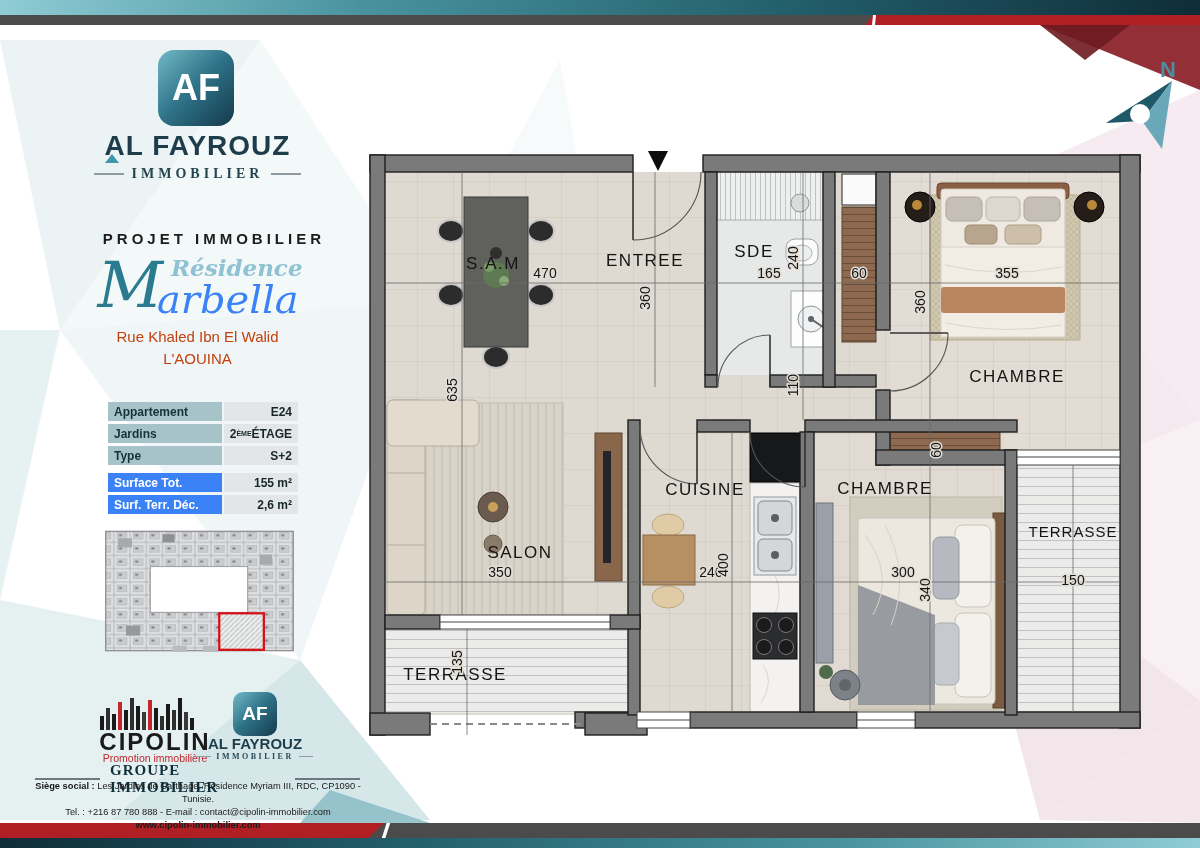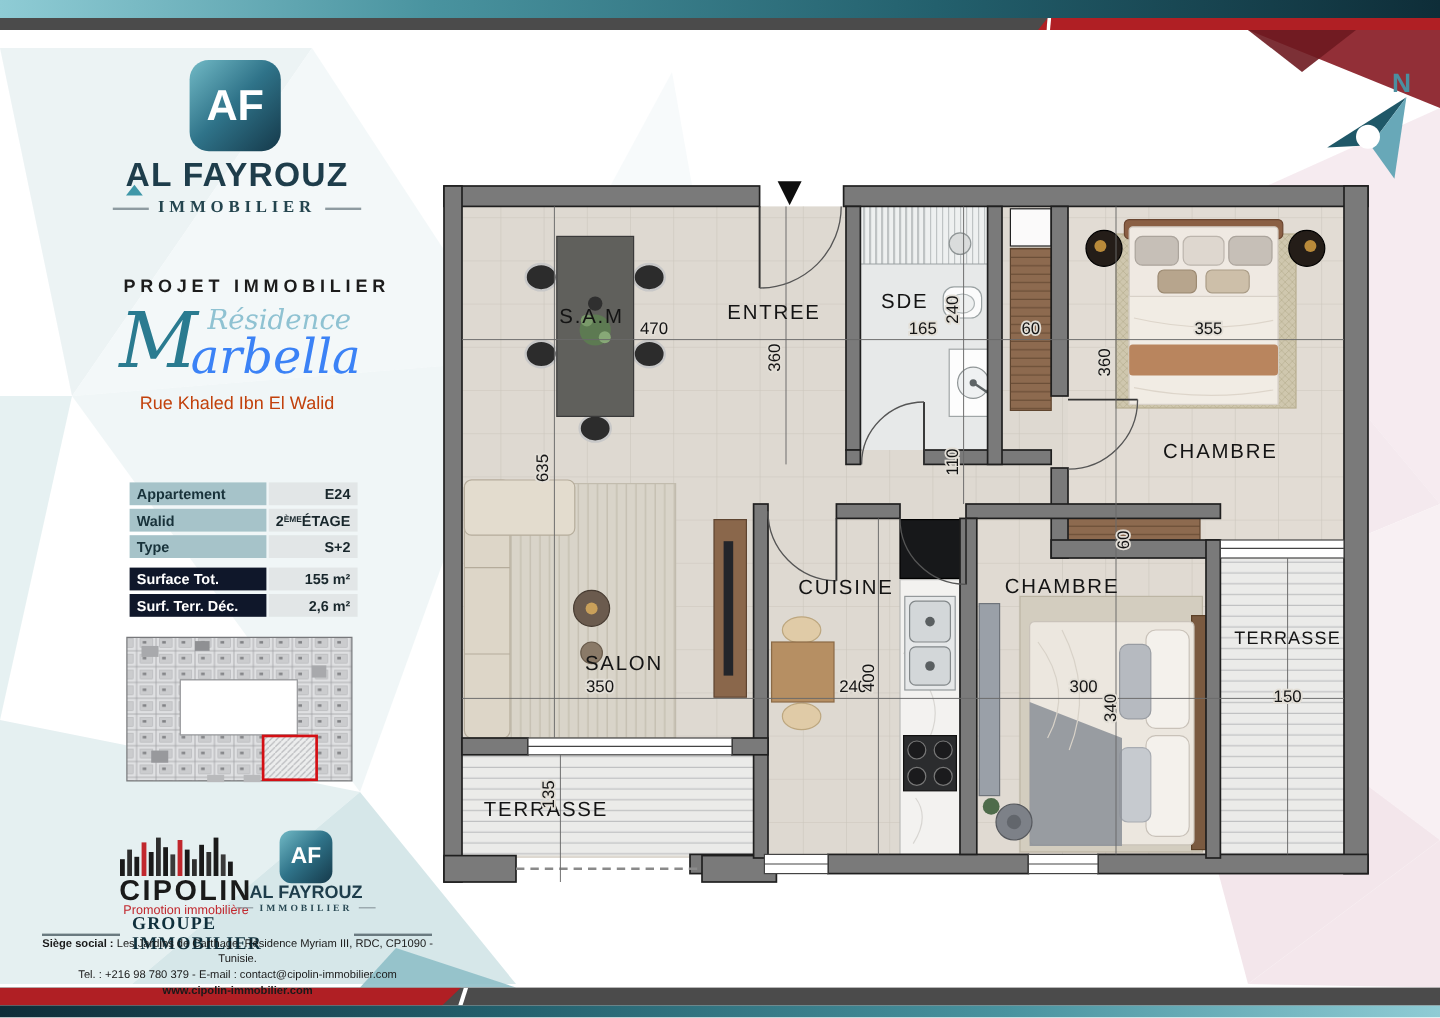--- a/index.html
+++ b/index.html
@@ -33,32 +33,32 @@
   .wordmark-sub{left:75px;top:166px;width:245px;display:flex;align-items:center;justify-content:center;gap:8px;
     color:#24454f;font-size:14px;font-weight:600;letter-spacing:4px;font-family:"Liberation Serif",serif;}
   .wordmark-sub i{display:block;width:30px;height:2px;background:#8e9ba1;}
   .kicker{left:65px;top:230px;width:260px;text-align:right;font-size:15px;font-weight:600;
     letter-spacing:4px;color:#1c1c1c;}
   .script-block{left:95px;top:250px;width:210px;height:80px;display:flex;justify-content:center;}
   .script-m{font-family:"DejaVu Serif",serif;font-style:italic;font-size:64px;color:#2a7b90;
     line-height:70px;margin-right:-6px;}
   .script-col{display:flex;flex-direction:column;}
   .script-top{font-family:"DejaVu Serif",serif;font-style:italic;font-size:23px;color:#8fc2d2;
-    margin:4px 0 0 14px;}
+    margin:4px 0 0 14px;font-weight:bold;}
   .script-rest{font-family:"DejaVu Serif",serif;font-style:italic;font-size:40px;color:#3b82f6;
     line-height:36px;}
   .addr{left:75px;top:326px;width:245px;text-align:center;font-size:15px;color:#c2410c;line-height:1.45;}
   
   .dtable{left:108px;top:402px;width:190px;display:flex;flex-direction:column;gap:3px;}
   .drow{display:flex;gap:2px;height:19px;}
   .drow .lb{width:114px;background:#a6c3c9;color:#18323a;font-size:12px;font-weight:600;
     display:flex;align-items:center;padding-left:6px;box-sizing:border-box;}
   .drow .vl{width:74px;background:#e2e6e7;color:#18262b;font-size:12px;font-weight:700;
     display:flex;align-items:center;justify-content:flex-end;padding-right:6px;box-sizing:border-box;}
-  .drow.dark .lb{background:#0f172a;color:#fff;}
+  .drow.dark .lb{background:#3b82f6;color:#fff;}
   .gap-top{margin-top:5px;}
   sup.sm{font-size:7px;}
   
   .af-small{left:233px;top:692px;width:44px;height:44px;border-radius:10px;
     background:linear-gradient(135deg,#72bac6 0%,#2f7389 48%,#15394a 100%);
     display:flex;align-items:center;justify-content:center;}
   .af-small span{color:#fff;font-weight:bold;font-size:19px;}
   .af-name{left:195px;top:735px;width:120px;text-align:center;font-size:15px;font-weight:800;color:#1e3d4b;}
   .af-sub{left:195px;top:752px;width:120px;display:flex;align-items:center;justify-content:center;gap:5px;
     font-size:8px;letter-spacing:2.5px;color:#2a4a55;font-weight:600;font-family:"Liberation Serif",serif;}
@@ -125,29 +125,30 @@
 <div class="abs script-block">
   <span class="script-m">M</span>
   <span class="script-col">
     <span class="script-top">Résidence</span>
     <span class="script-rest">arbella</span>
   </span>
 </div>
 
 <div class="abs addr">
   <div>Rue Khaled Ibn El Walid</div>
+  <div>L'AOUINA</div>
 </div>
 
 <div class="abs dtable">
   <div class="drow">
     <div class="lb">Appartement</div>
     <div class="vl">E24</div>
   </div>
   <div class="drow">
-    <div class="lb">Walid</div>
+    <div class="lb">Jardins</div>
     <div class="vl">
       <span>2</span>
         <sup class="sm">ÈME</sup>
         <span> ÉTAGE</span>
     </div>
   </div>
   <div class="drow">
     <div class="lb">Type</div>
     <div class="vl">S+2</div>
   </div>
@@ -219,21 +220,21 @@
 </div>
 
 <div class="abs group-row">
   <i></i>
   <b>GROUPE IMMOBILIER</b>
   <i></i>
 </div>
 
 <div class="abs fineprint">
   <div><span class="w">Siège social :</span><span> Les Jardins de Carthage, Résidence Myriam III, RDC, CP1090 - Tunisie.</span></div>
-  <div>Tel. : +216 98 780 379 -  E-mail : contact@cipolin-immobilier.com</div>
+  <div>Tel. : +216 87 780 888 -  E-mail : contact@cipolin-immobilier.com</div>
   <div class="w">www.cipolin-immobilier.com</div>
 </div>
 
 <svg class="abs" style="left:1100px;top:45px;" width="100" height="110" viewBox="0 0 100 110">
   <text x="60" y="32" class="nlabel">N</text>
   <polygon points="6,78 72,36 42,76" fill="#1f5868"></polygon>
   <polygon points="42,76 72,36 62,104" fill="#68a8b8"></polygon>
   <circle cx="40" cy="69" r="10" fill="#ffffff"></circle>
 </svg>
 

